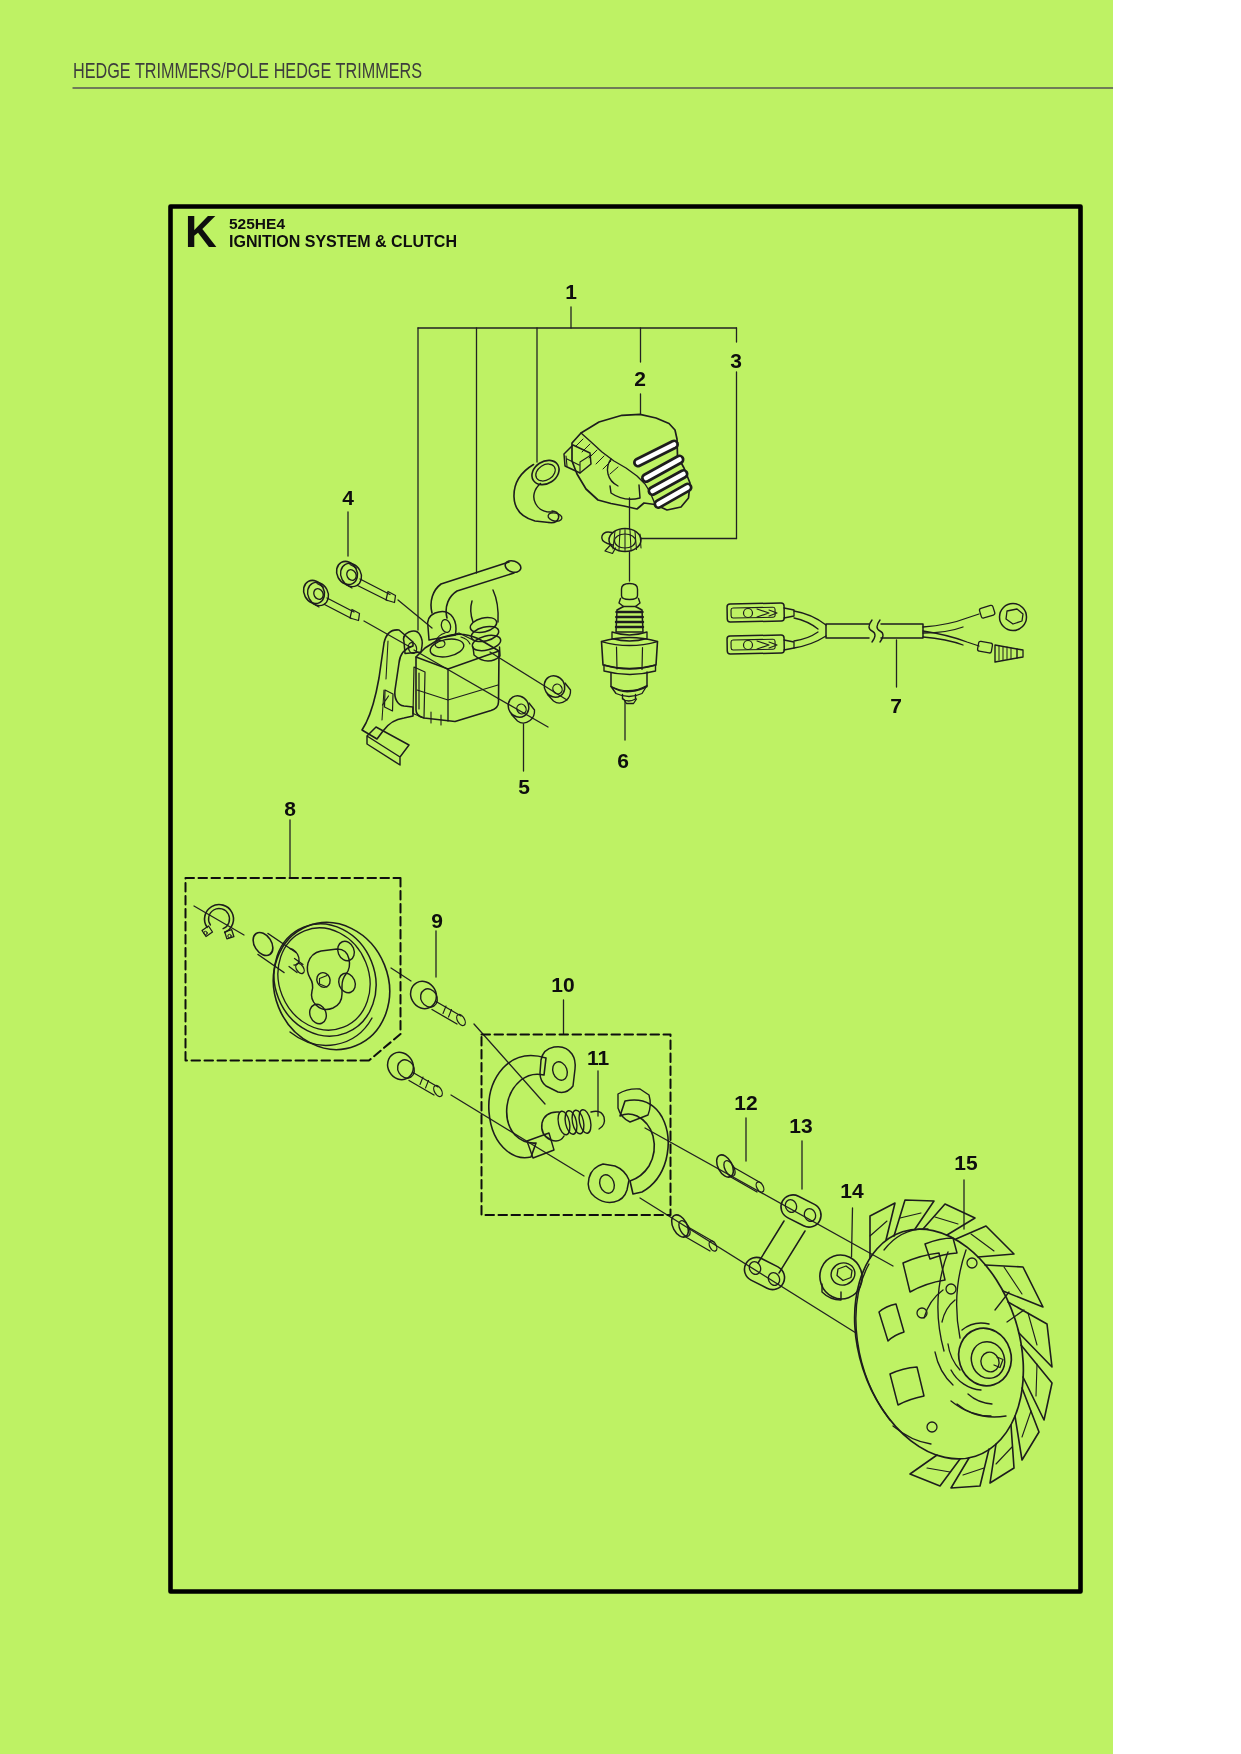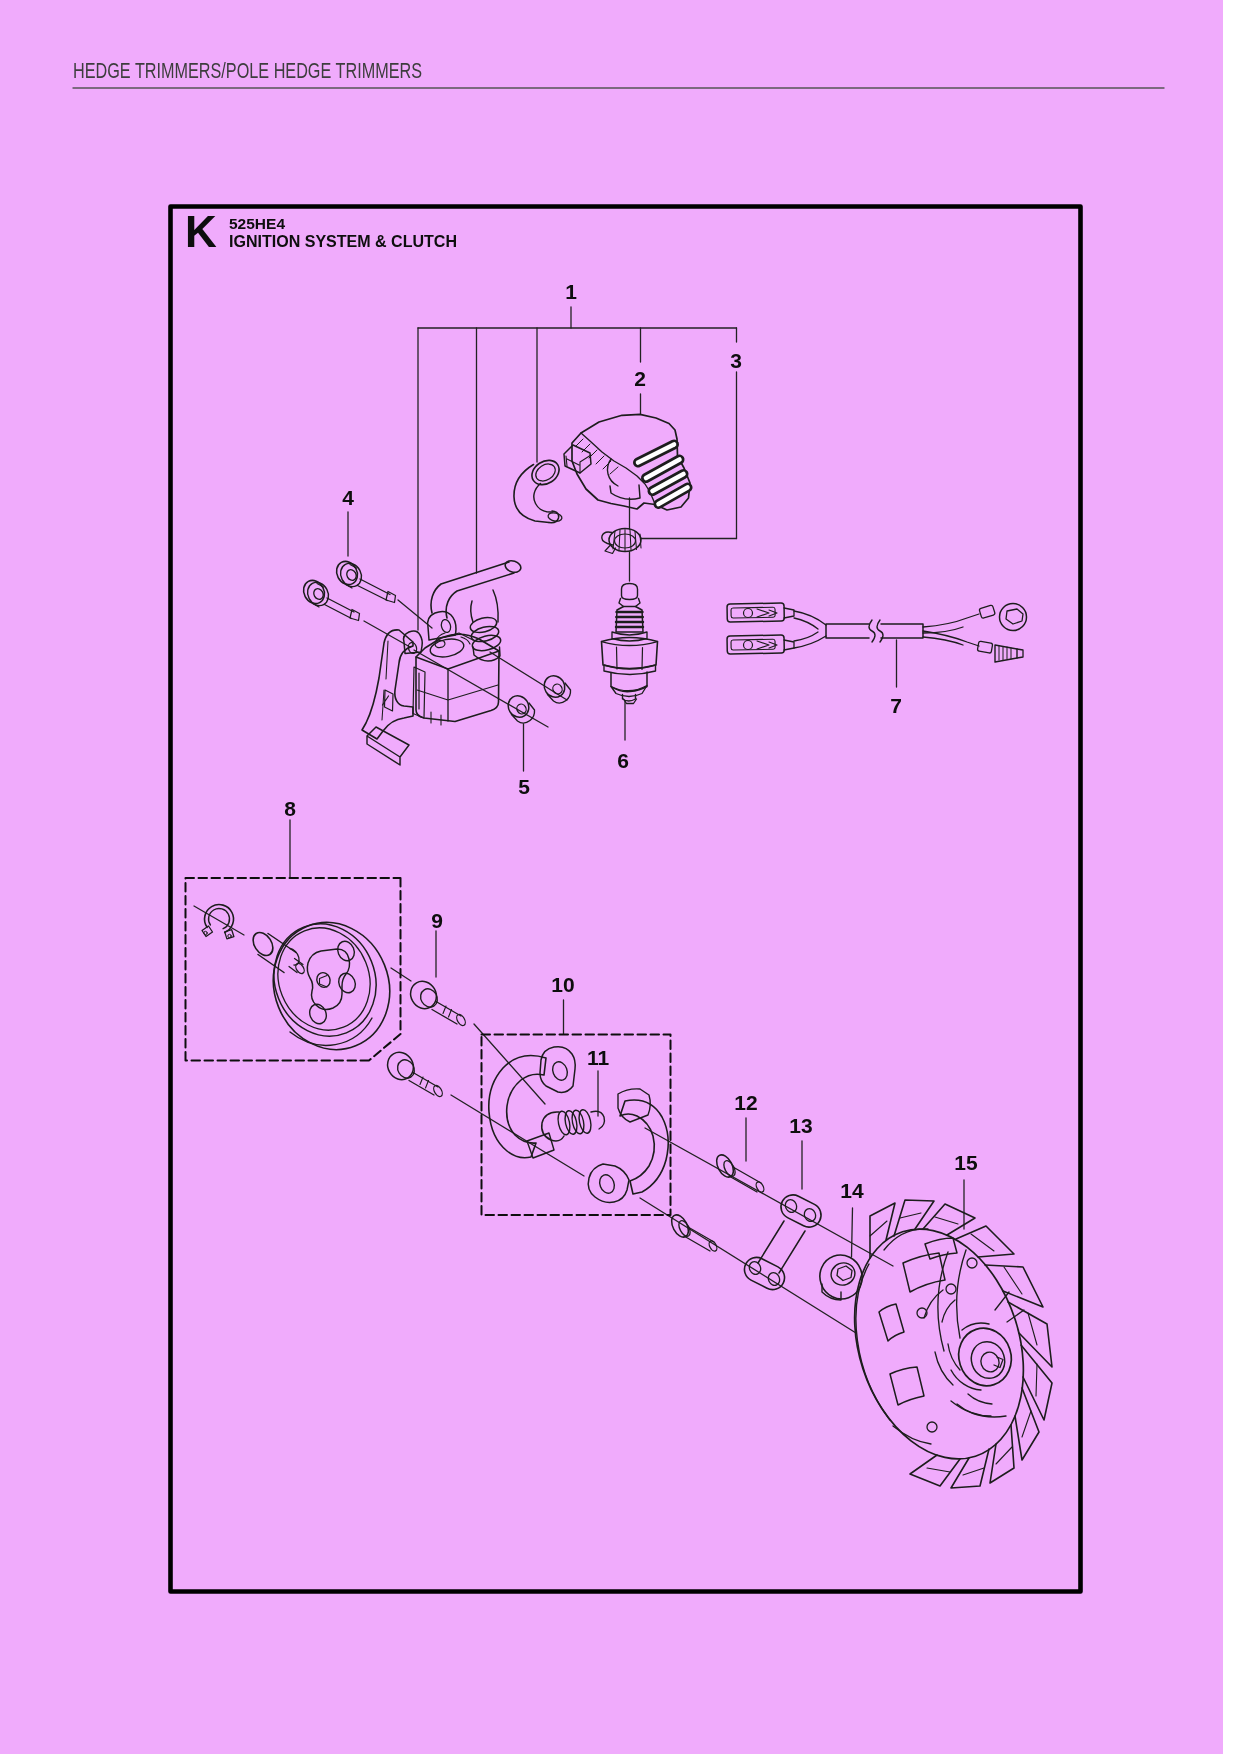--- a/index.html
+++ b/index.html
@@ -1,16 +1,16 @@
 <!DOCTYPE html>
 <html><head>
 <meta charset="utf-8">
 <style>
 html,body{margin:0;padding:0;background:#ffffff;}
-#page{position:relative;width:1223px;height:1754px;background:#f0abfc;overflow:hidden;text-decoration:underline;}
+#page{position:relative;width:1113px;height:1754px;background:#bef264;overflow:hidden;text-decoration:underline;}
 svg text{font-family:"Liberation Sans",sans-serif;}
 .lbl{font-family:"Liberation Sans",sans-serif;font-weight:bold;font-size:21px;fill:#0e0e0e;}
 </style>
 </head>
 <body>
 <div id="page">
 <svg width="1241" height="1754" viewBox="0 0 1241 1754" fill="none" stroke-linecap="round" stroke-linejoin="round">
 
 <text x="73" y="78" font-size="21.5" fill="#3d3d3d" textLength="349" lengthAdjust="spacingAndGlyphs">HEDGE TRIMMERS/POLE HEDGE TRIMMERS</text>
 <line x1="73" y1="88" x2="1164" y2="88" stroke="#555" stroke-width="1.4"></line>

